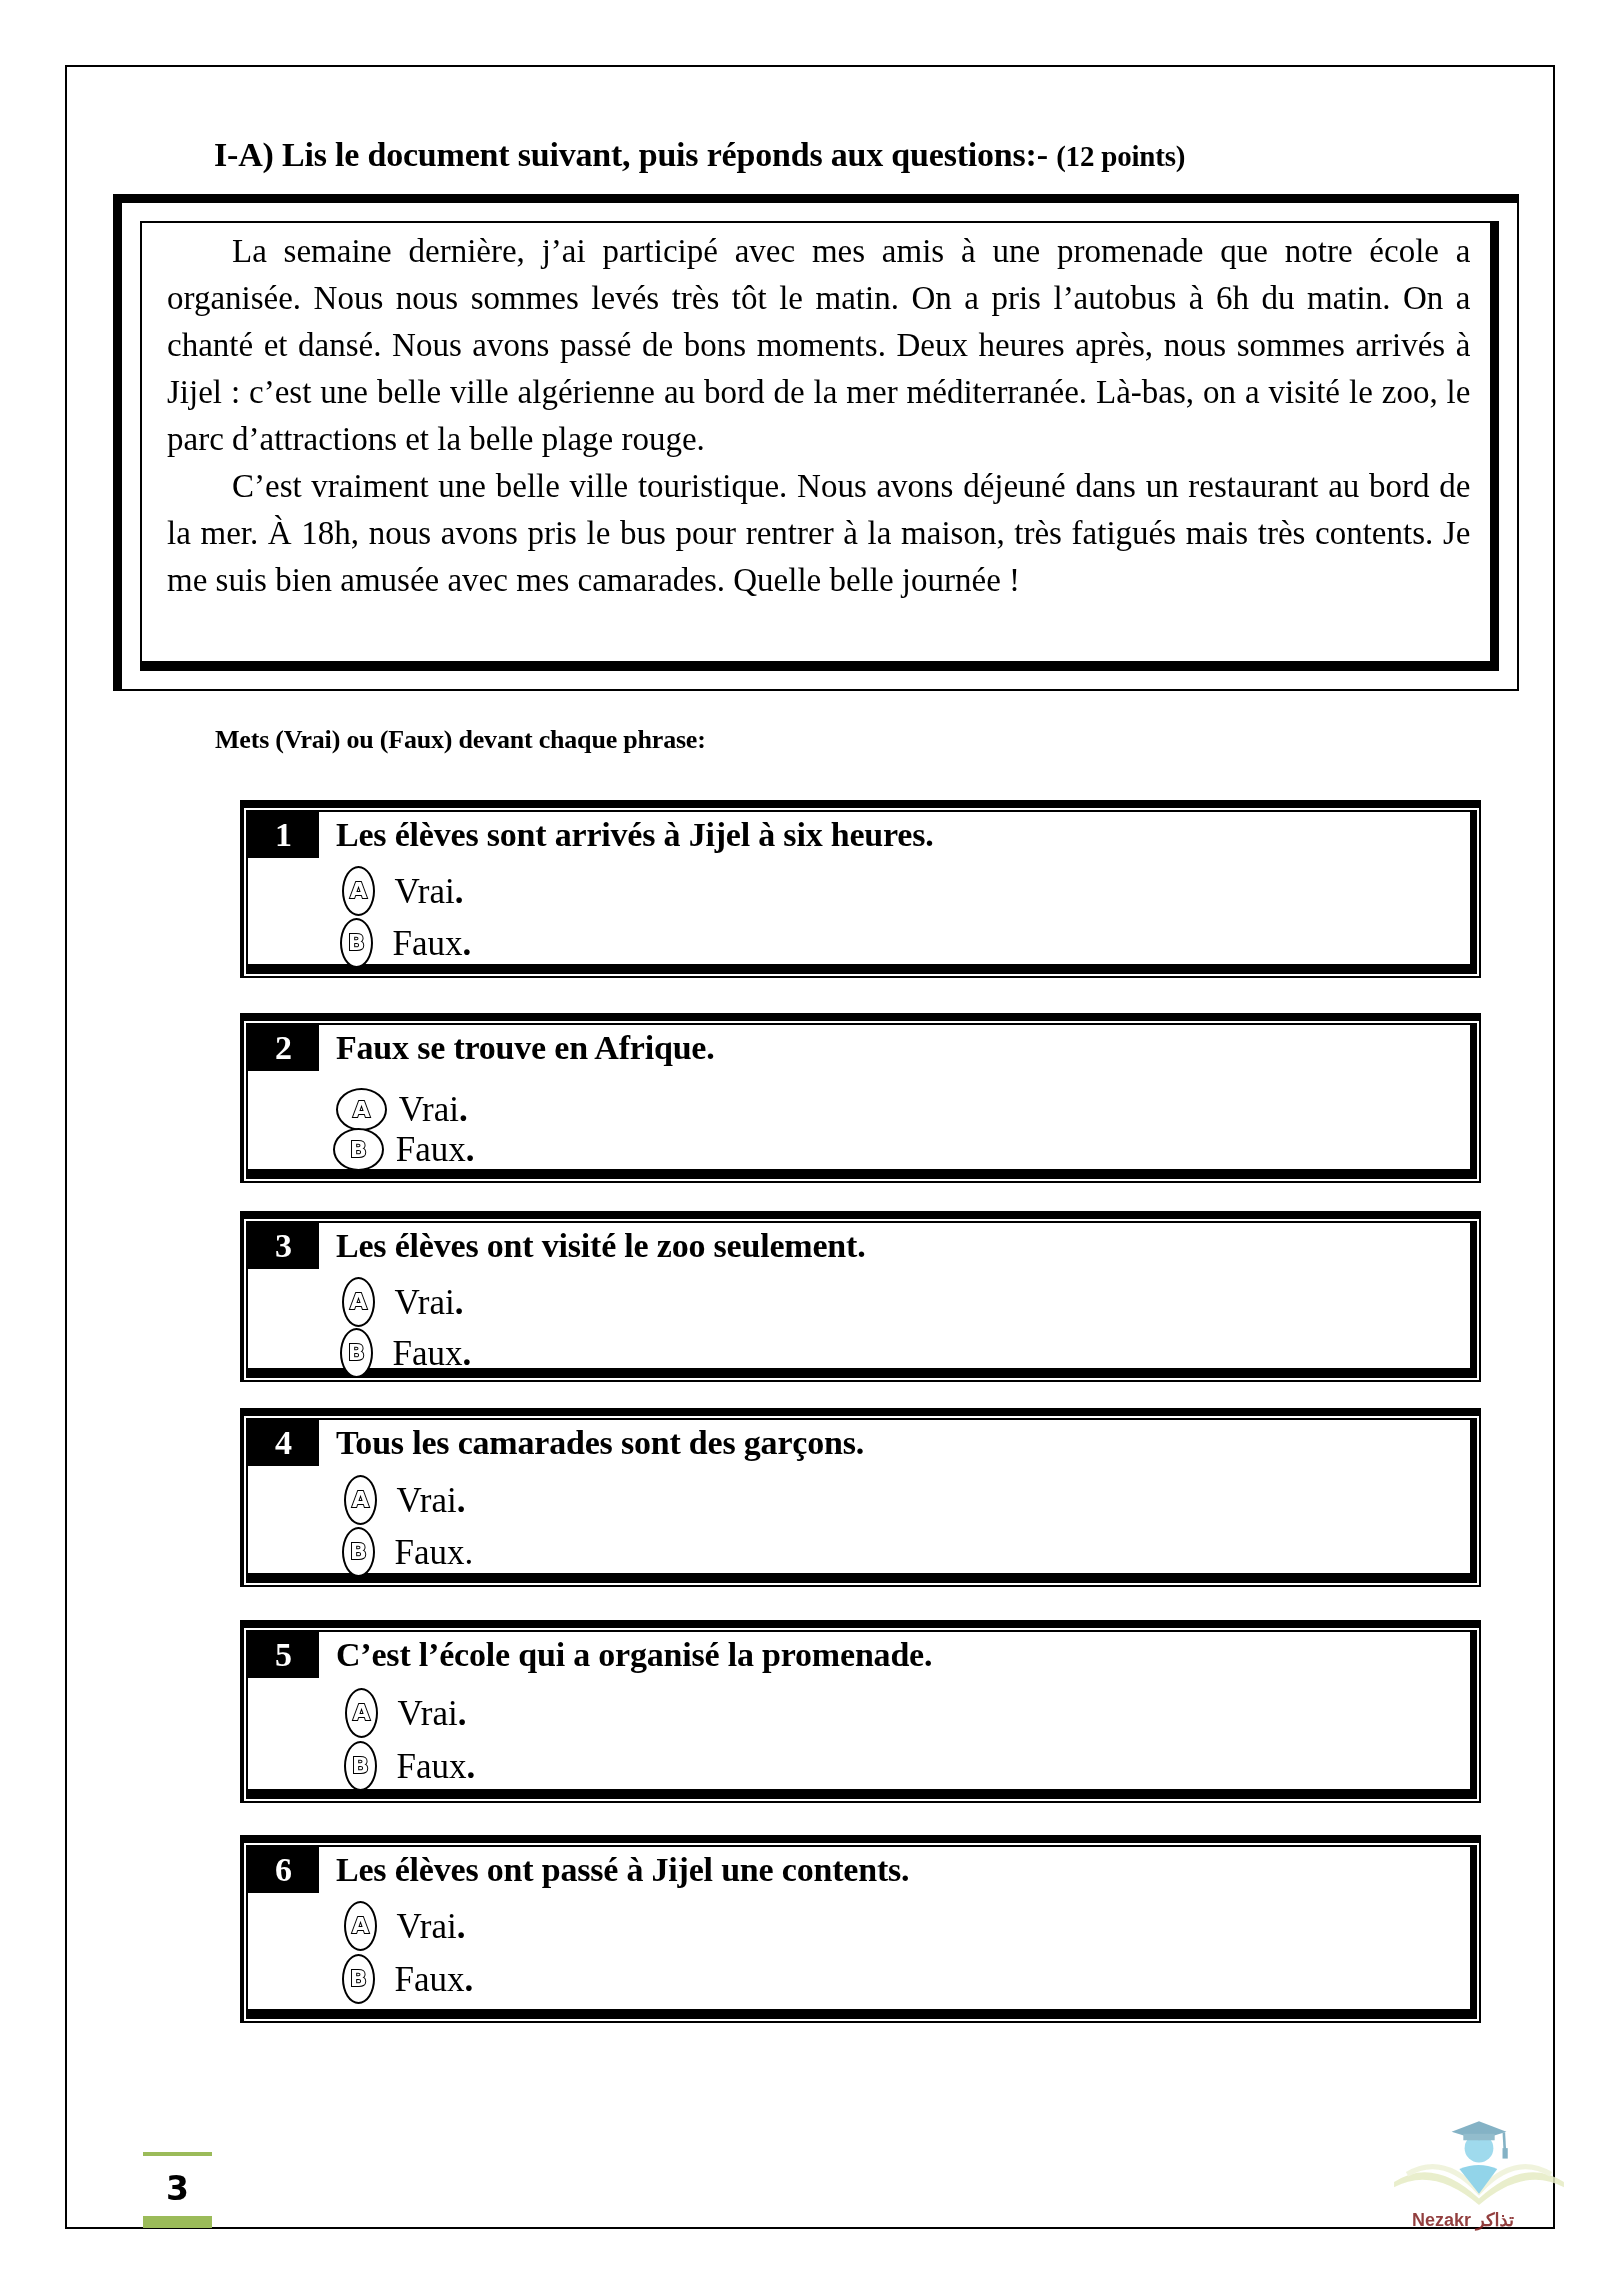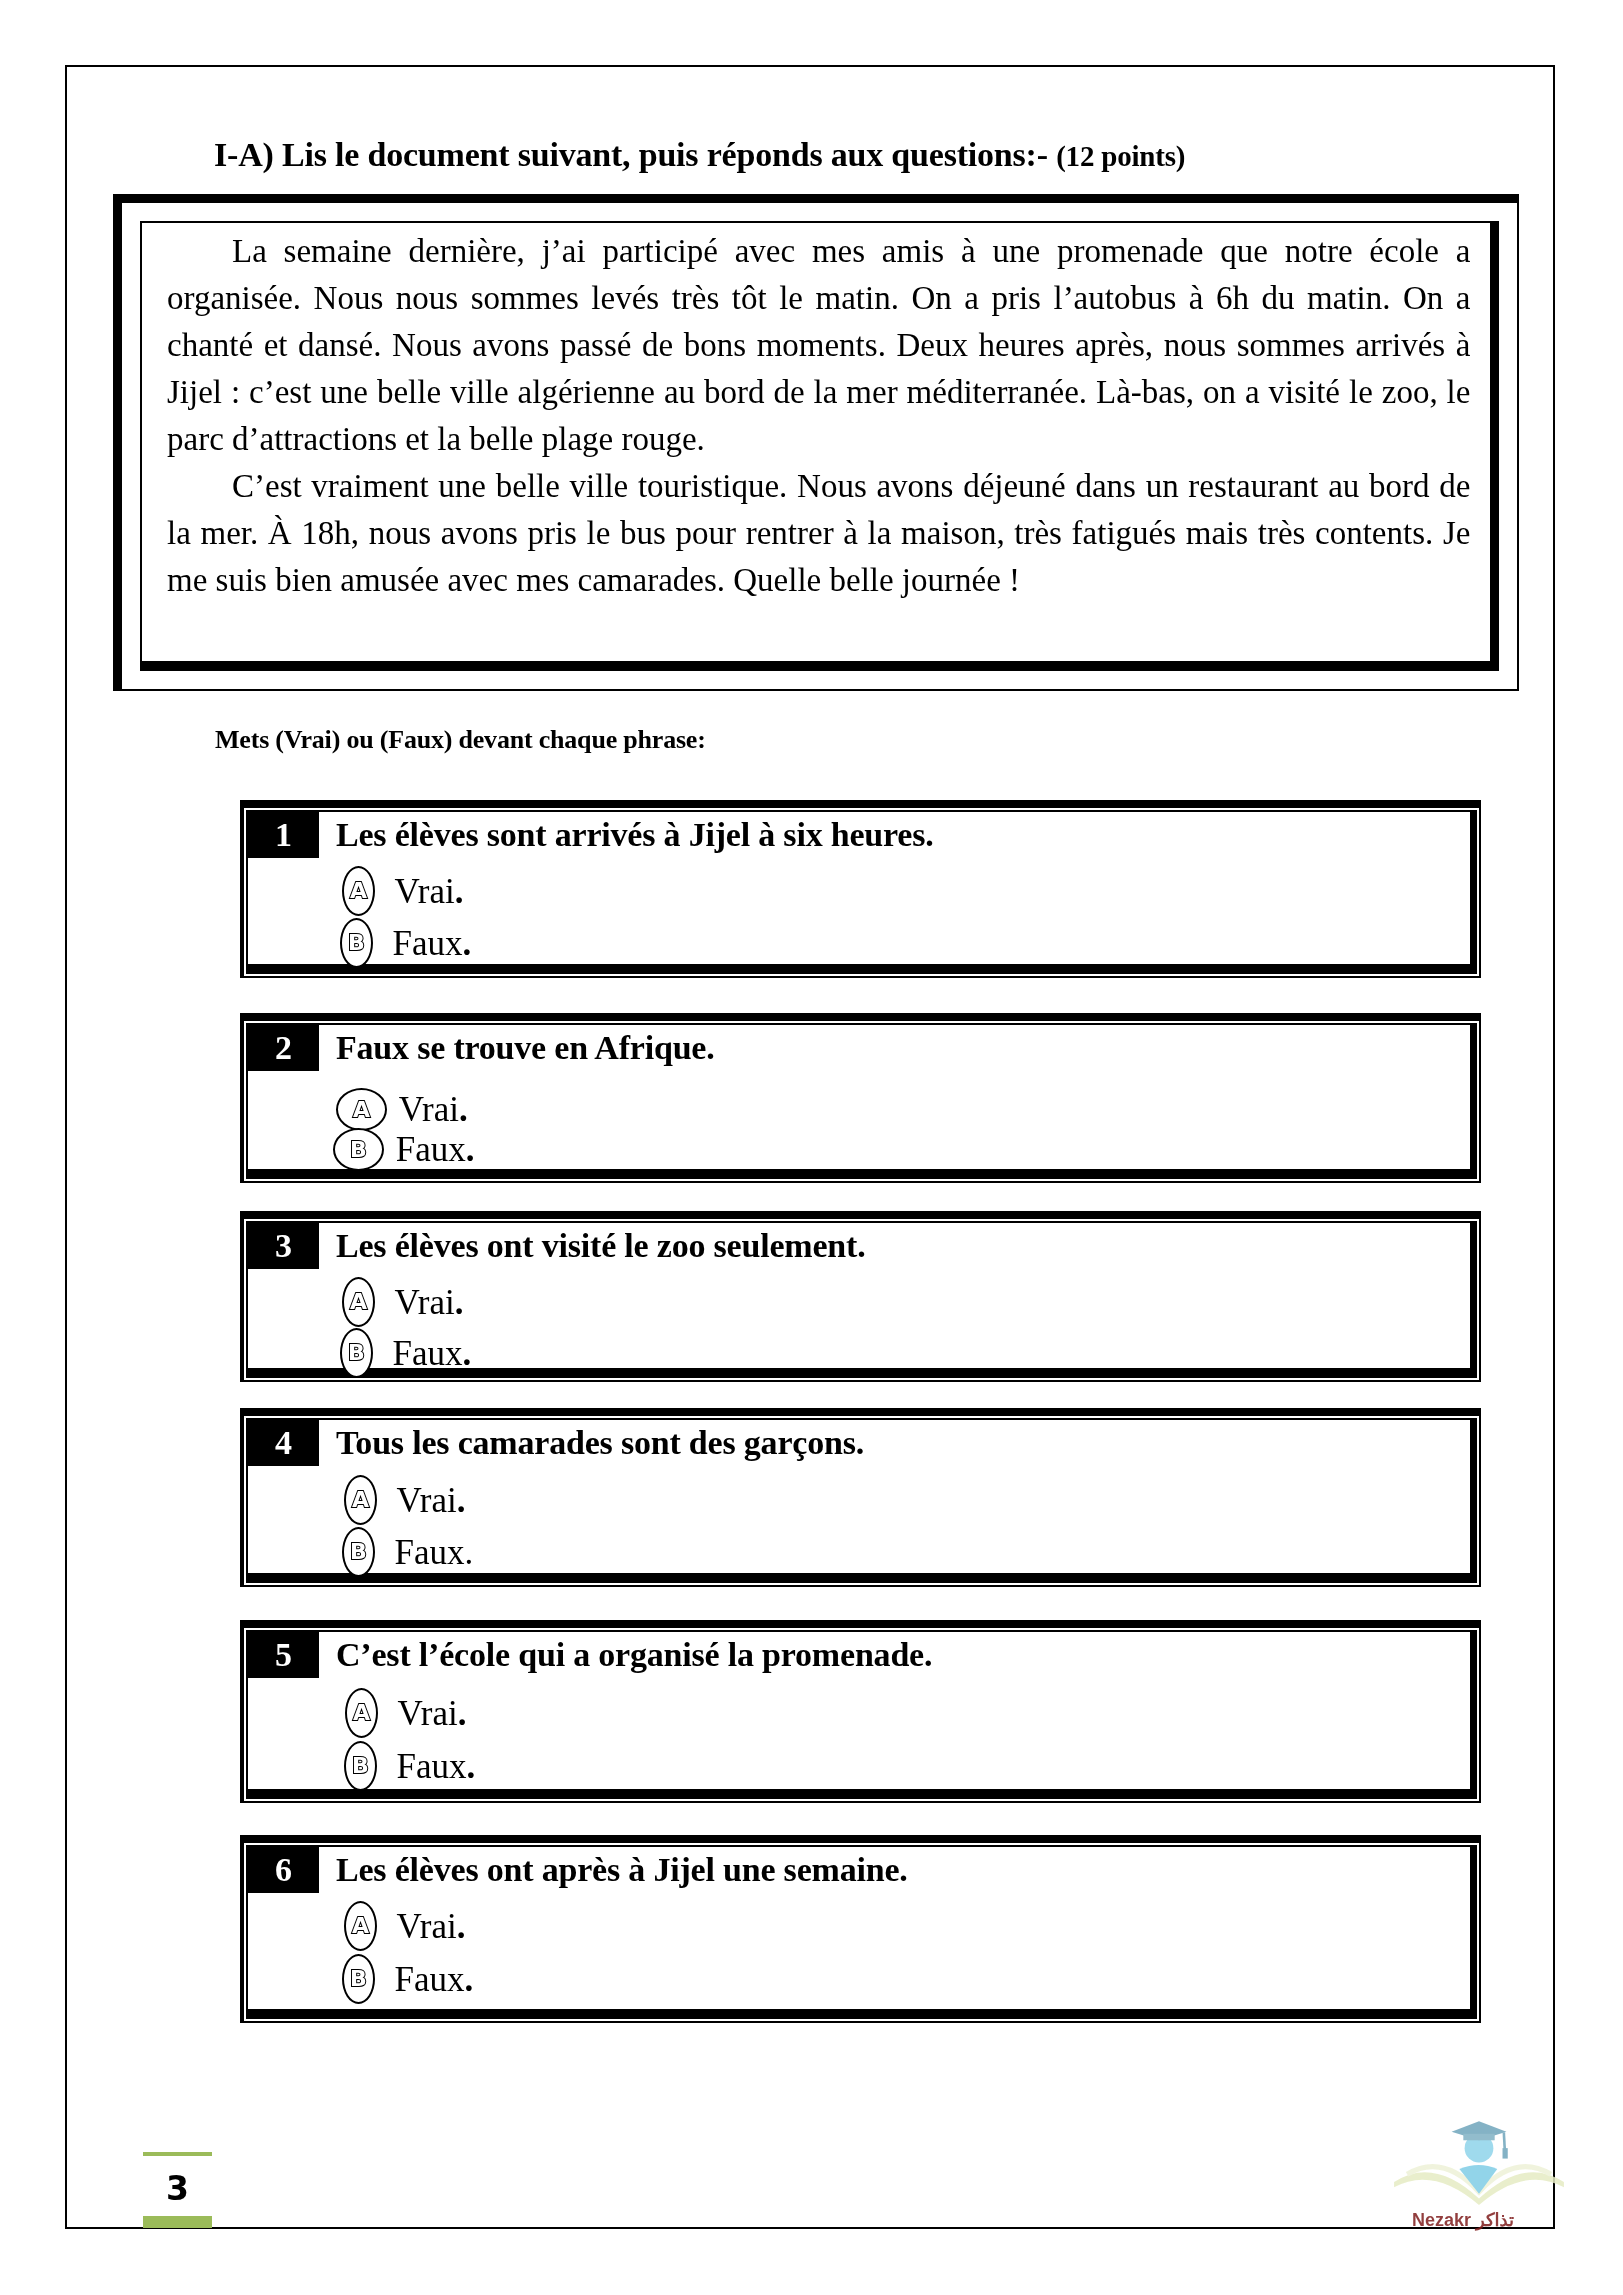--- a/index.html
+++ b/index.html
@@ -169,21 +169,21 @@
           <span class="opt-letter">B</span>
         </span>
       <span class="opt-label"><span>Faux</span><span class="dot">.</span></span>
     </div>
   </div>
 </div>
 
 <div class="q-box" style="top:1835px;height:188px;">
   <div class="q-inner">
     <div class="q-number">6</div>
-    <div class="q-text">Les élèves ont après à Jijel une semaine.</div>
+    <div class="q-text">Les élèves ont passé à Jijel une contents.</div>
     <div class="q-option" style="left:96px;top:54px;">
       <span class="opt-circle">
           <span class="opt-letter">A</span>
         </span>
       <span class="opt-label"><span>Vrai</span><span class="dot">.</span></span>
     </div>
     <div class="q-option" style="left:94px;top:107px;">
       <span class="opt-circle">
           <span class="opt-letter">B</span>
         </span>

